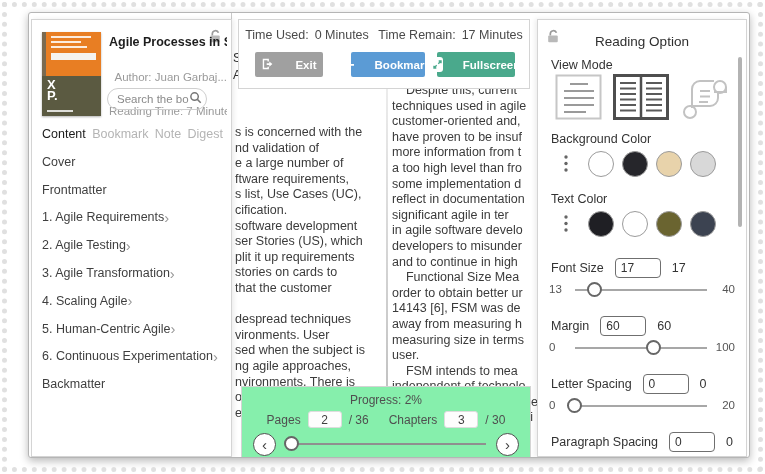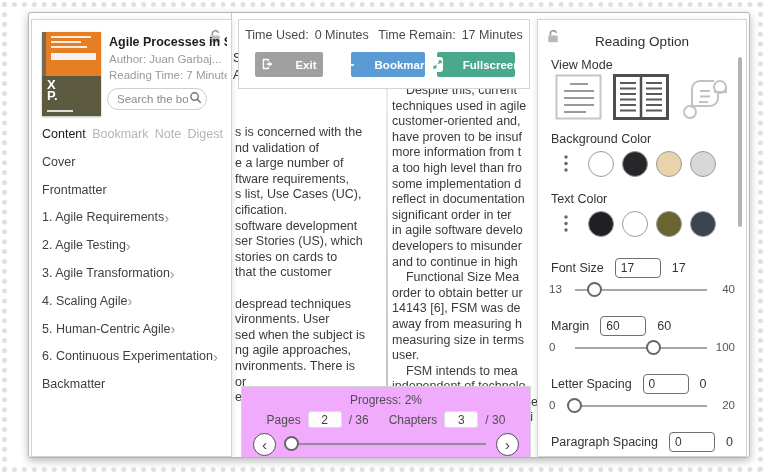--- a/index.html
+++ b/index.html
@@ -32,21 +32,21 @@
           font-size:11.5px; font-weight:bold; display:flex; align-items:center; justify-content:center;
           gap:20px; cursor:pointer; }
   .btn-exit { left:16px; width:68px; }
   .btn-bookmark { left:112px; width:74px; }
   .btn-fullscreen { left:198px; width:78px; }
   .plus { font-size:16px; font-weight:bold; line-height:1; }
   .fsbox { width:15px; height:15px; background:#fff; border-radius:3px; display:flex;
            align-items:center; justify-content:center; }
 
   
-  .progressbar { position:absolute; left:212px; top:373px; width:290px; height:73px; background:#f0abfc;
+  .progressbar { position:absolute; left:212px; top:373px; width:290px; height:73px; background:#86efac;
                  border:1px solid #d4d4d4; border-bottom:none; z-index:2; }
   .prog-label { position:absolute; top:6px; width:100%; text-align:center; font-size:12px; color:#4f4f4f; }
   .prog-row { position:absolute; top:24px; width:100%; display:flex; justify-content:center;
               align-items:center; gap:7px; font-size:12px; color:#4f4f4f; }
   .pinput { width:34px; height:17px; border:1px solid #ddd; border-radius:3px; text-align:center;
             font-size:12px; color:#3f3f3f; background:#fdfdfd; }
   .nav-btn { position:absolute; top:46px; width:23px; height:23px; border-radius:50%; background:#fff;
              border:1.6px solid #4f4f4f; color:#3f3f3f; font-size:15px; line-height:19px;
              text-align:center; cursor:pointer; padding:0; }
   .nav-prev { left:11px; } .nav-next { right:11px; }
@@ -68,21 +68,21 @@
   .cover { position:absolute; left:10px; top:12px; width:59px; height:84px; box-shadow:0 1px 2px rgba(0,0,0,.3); }
   .cover-top { height:44px; border-left:4px solid #7a6a50; padding:4px 5px; }
   .cv-line { height:2px; background:rgba(255,255,255,.85); margin-bottom:3px; }
   .cv-w1{width:40px;} .cv-w2{width:30px;} .cv-w3{width:36px;}
   .cv-band { height:7px; background:#f5f3ef; margin-top:5px; }
   .cover-bottom { height:40px; position:relative; }
   .cv-xp { color:#fff; font-weight:bold; font-size:13px; line-height:11px; padding:3px 0 0 5px; }
   .cv-springer { position:absolute; left:5px; bottom:4px; width:26px; height:2px; background:rgba(255,255,255,.8); }
   .bookmeta { position:absolute; left:77px; top:15px; width:118px; }
   .bm-title { font-size:12.5px; font-weight:bold; color:#1d1d1d; white-space:nowrap; overflow:hidden; }
-  .bm-sub { font-size:11.5px; color:#9a9a9a; margin-top:4px; white-space:nowrap; overflow:hidden; }
+  .bm-sub { font-size:11.5px; color:#9a9a9a; margin-top:22px; white-space:nowrap; overflow:hidden;text-align:right; }
   .searchbox { position:absolute; left:75px; top:68px; width:100px; height:22px; border:1px solid #cfcfcf;
                border-radius:11px; display:flex; align-items:center; padding:0 6px 0 9px; }
   .searchbox input { border:none; outline:none; width:72px; font-size:11.5px; color:#555; background:transparent; }
   .searchbox input::placeholder { color:#8a8a8a; }
   .tabs { position:absolute; top:107px; left:10px; right:8px; display:flex; justify-content:space-between; }
   .tab { font-size:12.5px; color:#b4b4b4; cursor:pointer; }
   .tab.active { color:#1b1b1b; }
   .toc { position:absolute; top:128px; left:0; right:0; }
   .toc-item { height:27.8px; display:flex; align-items:center; justify-content:flex-start;
               padding:0 10px; font-size:12.5px; color:#3f3f3f; cursor:pointer; }
@@ -120,41 +120,42 @@
     <div class="frag frag2">Ag</div>
     <div class="col col-left">
         <div class="tl">s is concerned with the</div>
         <div class="tl">nd validation of</div>
         <div class="tl">e a large number of</div>
         <div class="tl">ftware requirements,</div>
         <div class="tl">s list, Use Cases (UC),</div>
         <div class="tl">cification.</div>
         <div class="tl">software development</div>
         <div class="tl">ser Stories (US), which</div>
+        <div class="tl">plit it up requirements</div>
         <div class="tl">stories on cards to</div>
         <div class="tl">that the customer</div>
         <div class="tl"></div>
         <div class="tl">despread techniques</div>
         <div class="tl">vironments. User</div>
         <div class="tl">sed when the subject is</div>
         <div class="tl">ng agile approaches,</div>
         <div class="tl">nvironments. There is</div>
         <div class="tl">or</div>
         <div class="tl">e b</div>
       </div>
     <div class="col col-right">
         <div class="tl">    Despite this, current</div>
         <div class="tl">techniques used in agile</div>
         <div class="tl">customer-oriented and,</div>
         <div class="tl">have proven to be insuf</div>
         <div class="tl">more information from t</div>
         <div class="tl">a too high level than fro</div>
         <div class="tl">some implementation d</div>
         <div class="tl">reflect in documentation</div>
-        <div class="tl">significant order in ter</div>
+        <div class="tl">significant agile in ter</div>
         <div class="tl">in agile software develo</div>
         <div class="tl">developers to misunder</div>
         <div class="tl">and to continue in high</div>
         <div class="tl">    Functional Size Mea</div>
         <div class="tl">order to obtain better ur</div>
         <div class="tl">14143 [6], FSM was de</div>
         <div class="tl">away from measuring h</div>
         <div class="tl">measuring size in terms</div>
         <div class="tl">user.</div>
         <div class="tl">    FSM intends to mea</div>

